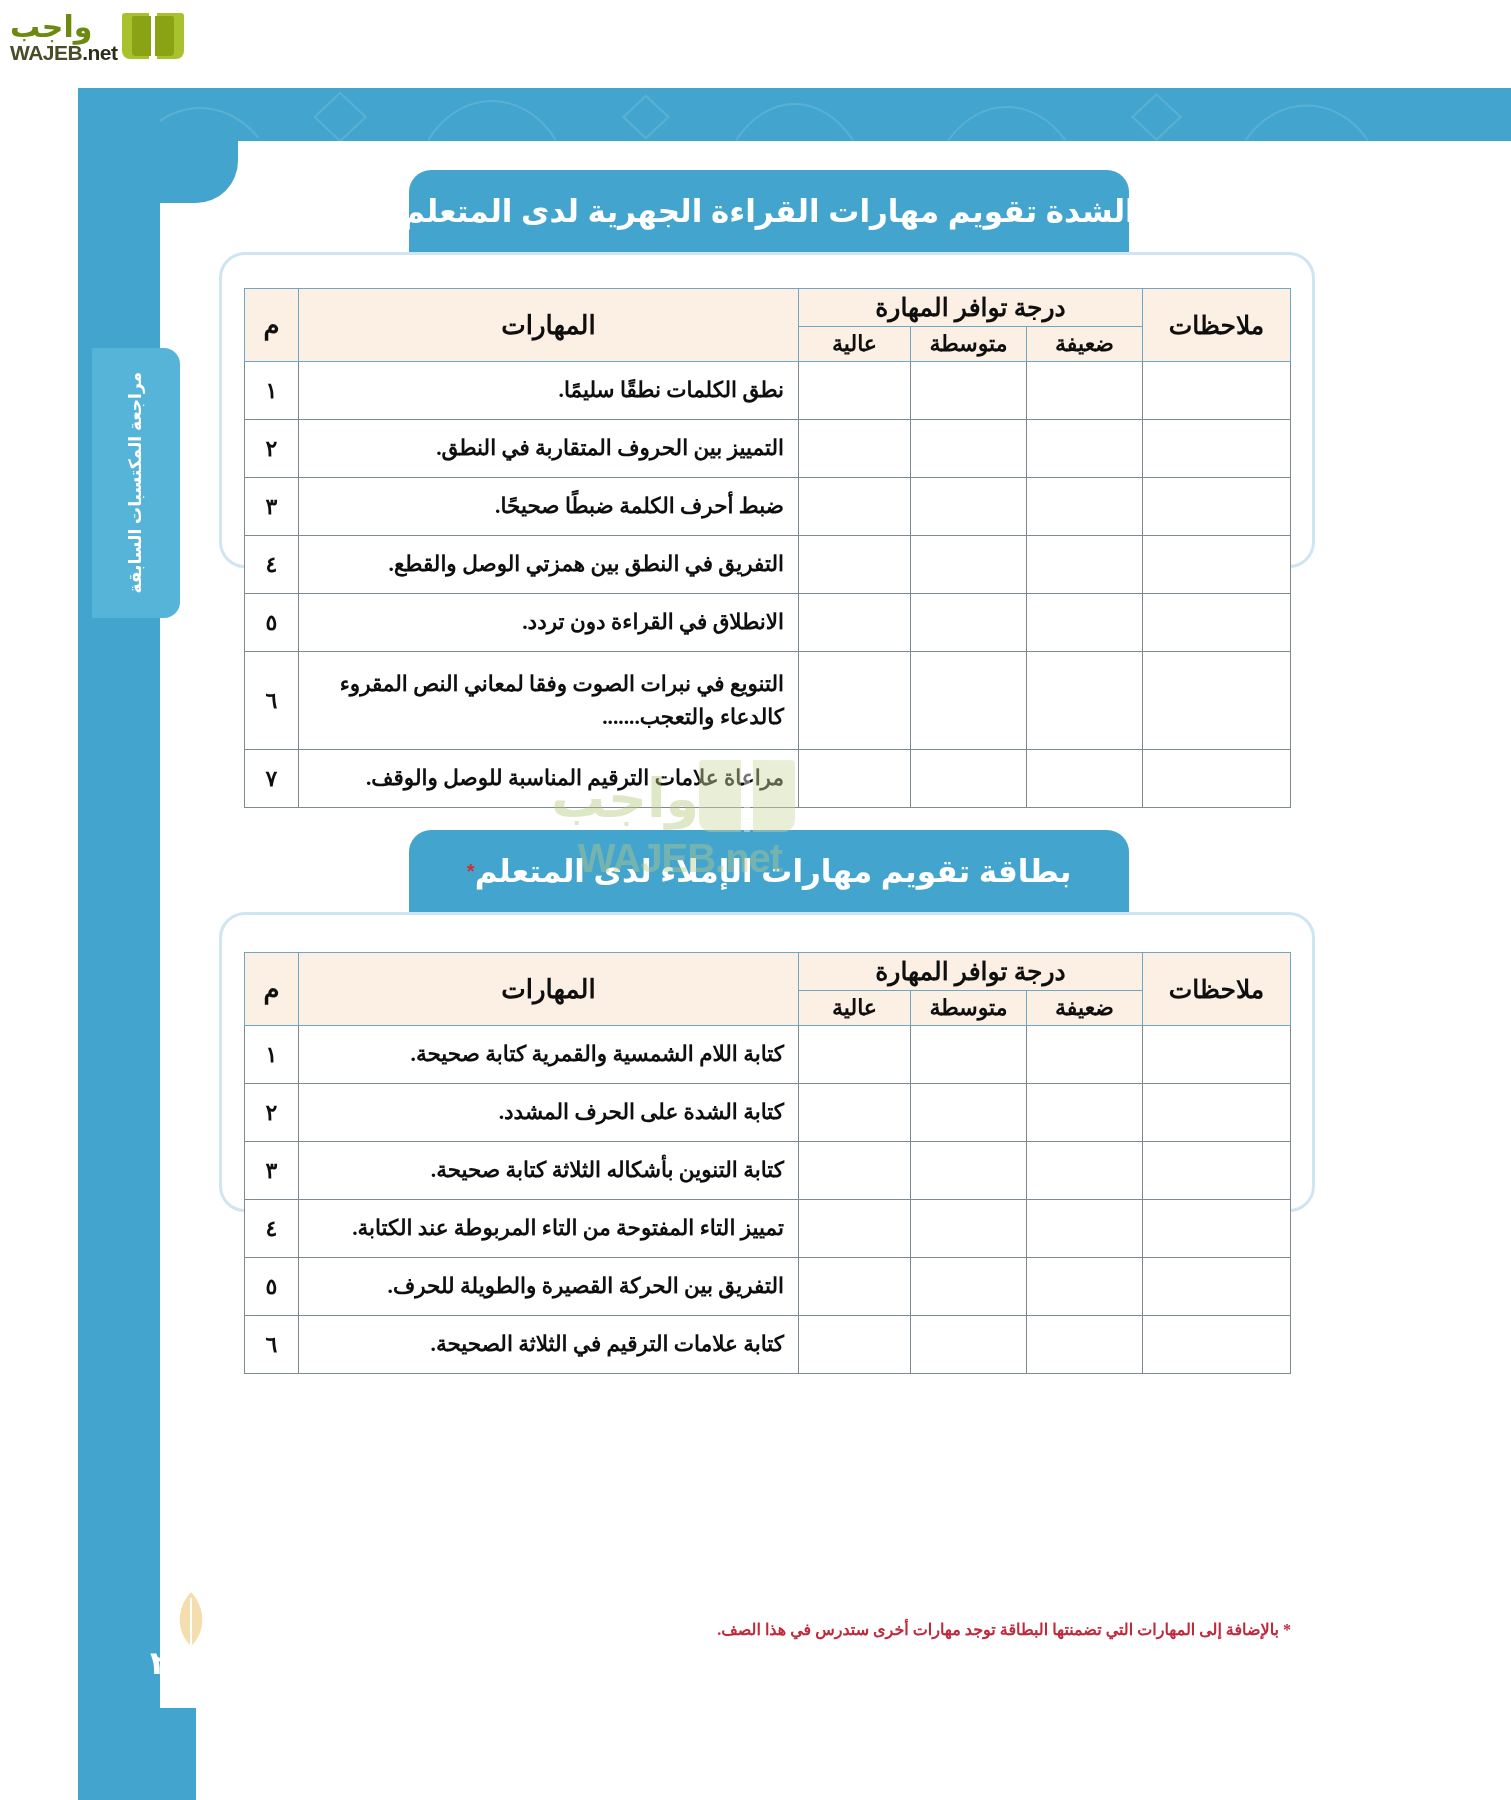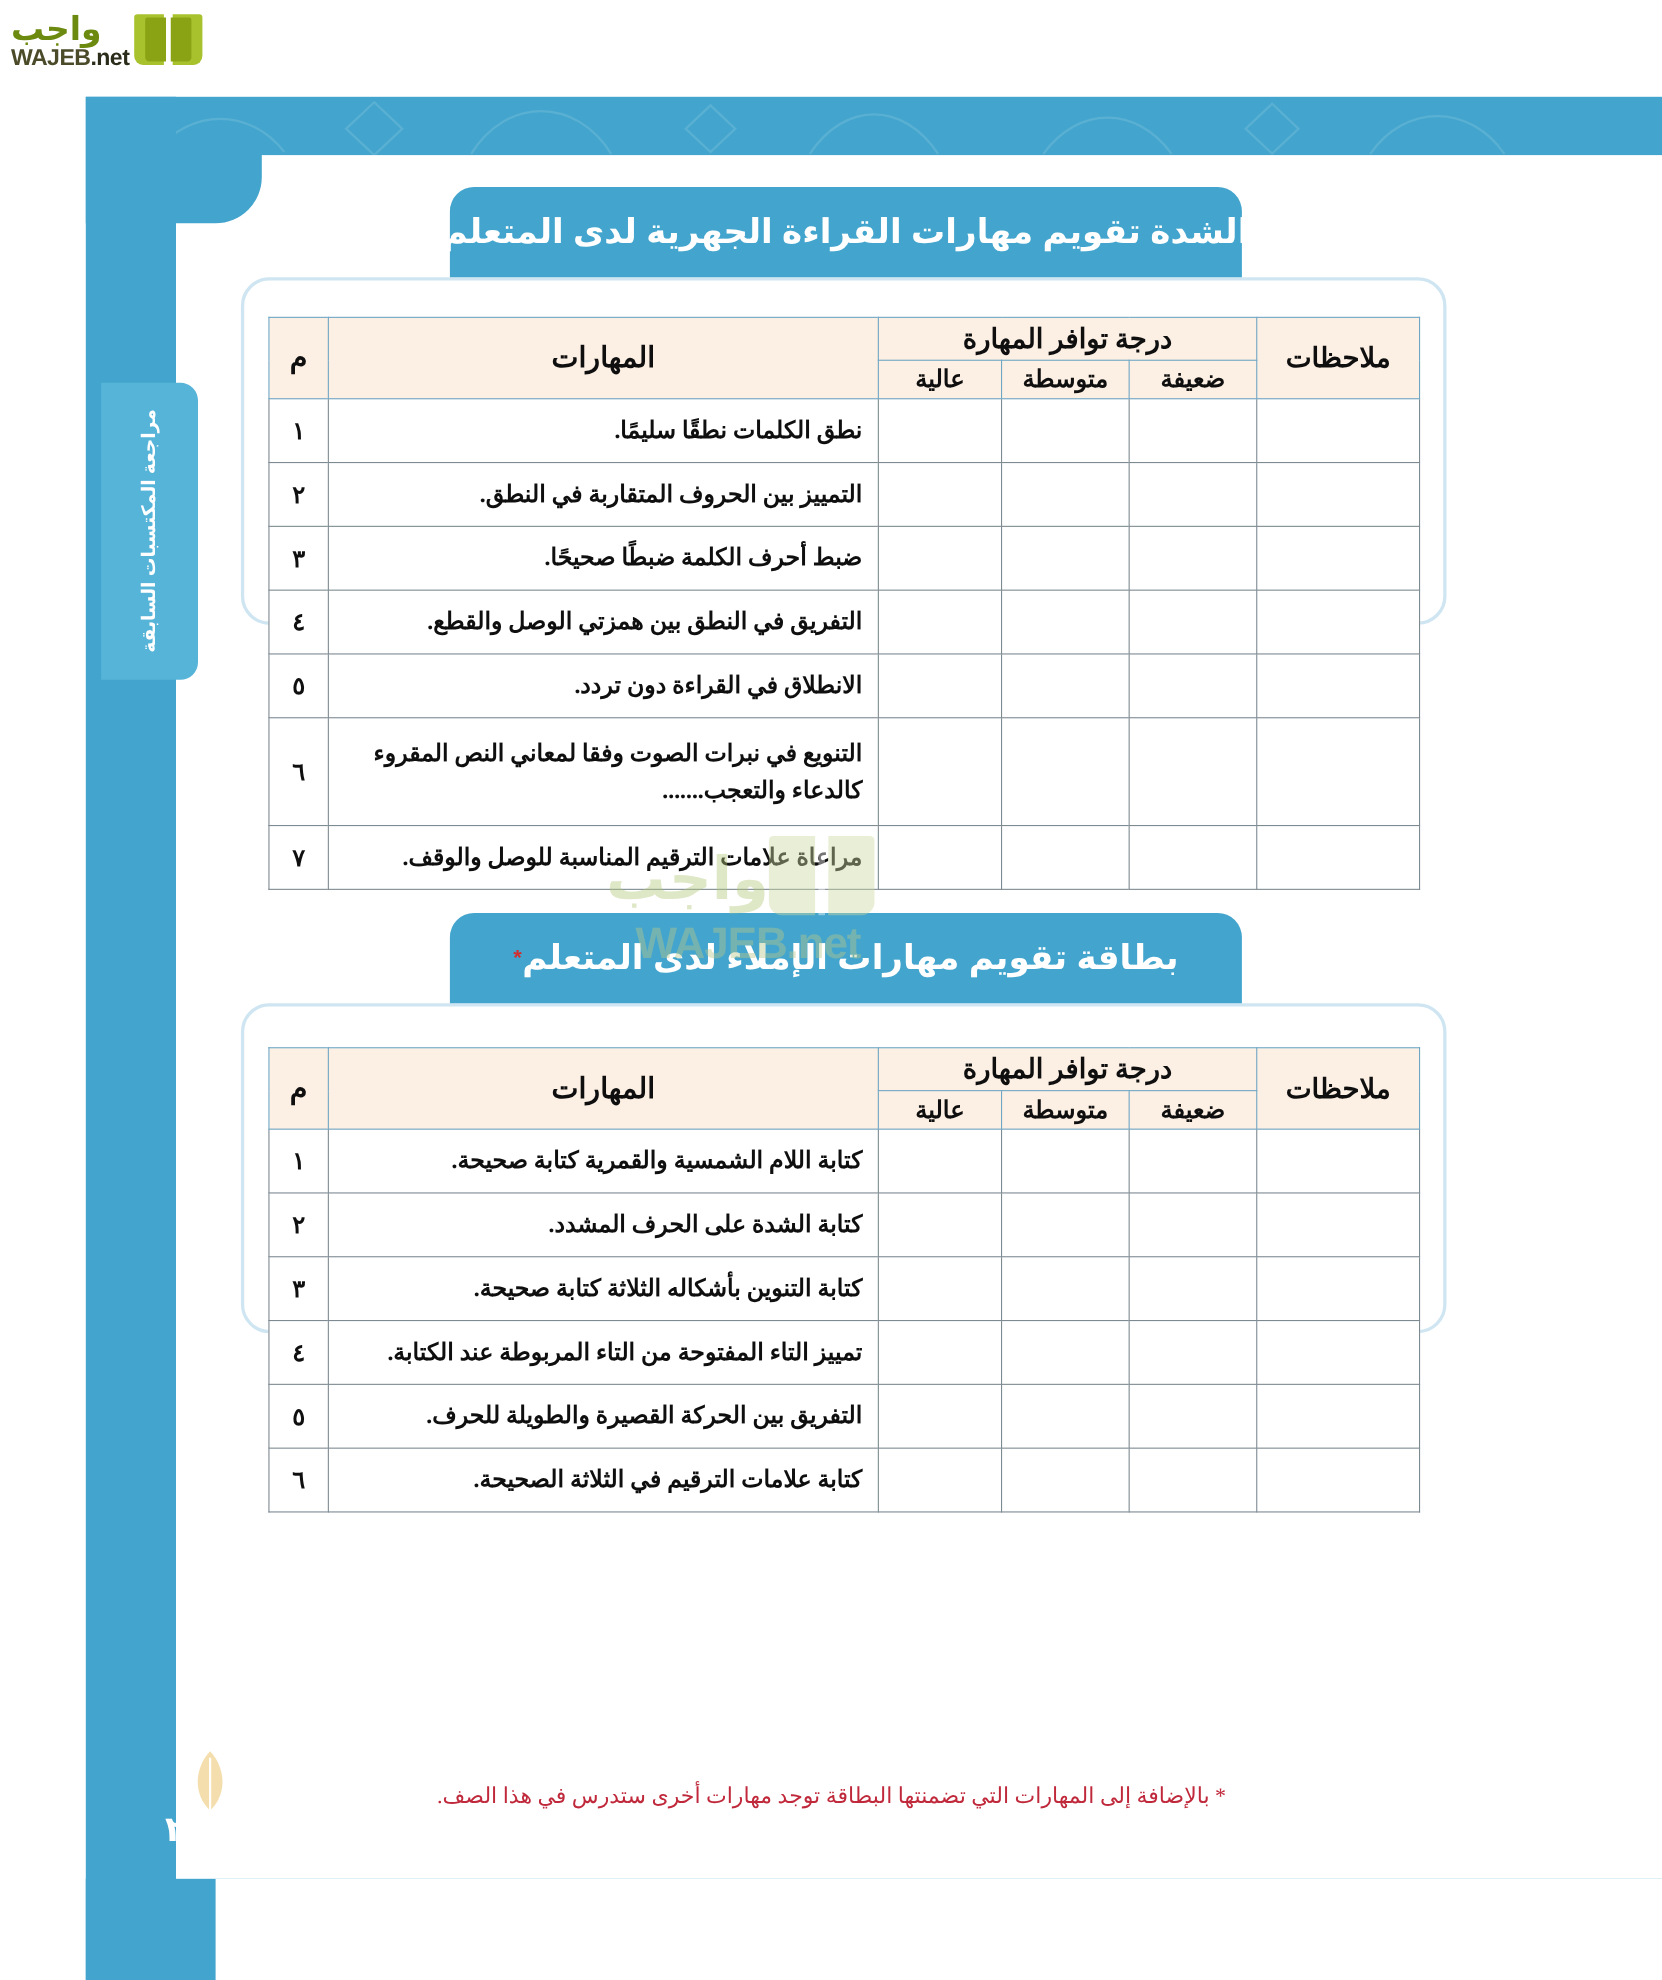--- a/index.html
+++ b/index.html
@@ -240,24 +240,24 @@
   .col-weak   { width: 116px; }
   .col-mid    { width: 116px; }
   .col-high   { width: 112px; }
   .col-skill  { width: 500px; }
   .col-num    { width: 54px; }
 
   
   .footnote {
     position: absolute;
     color: #c0293b;
-    font-size: 20px;
-    font-weight: normal;
+    font-size: 16px;
+    font-weight: bold;
     direction: rtl;
-    text-align: center;
+    text-align: right;
     font-family: "Liberation Serif", "DejaVu Serif", serif;
     z-index: 5;
   }
 
   
   .wm-center {
     position: absolute;
     left: 470px;
     top: 760px;
     width: 420px;

